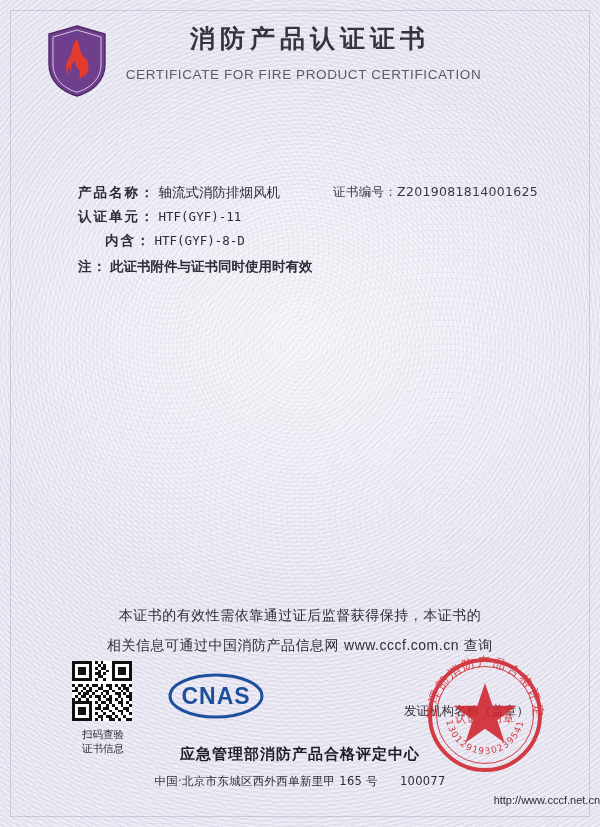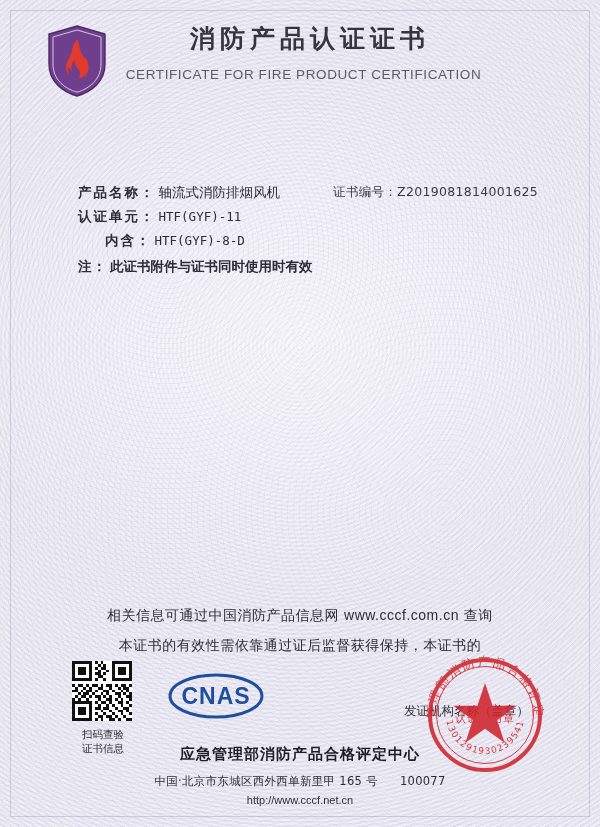--- a/index.html
+++ b/index.html
@@ -236,21 +236,21 @@
     font-size: 11.5px;
     color: #2e2c36;
     z-index: 5;
     letter-spacing: 0.3px;
   }
   .addr .zip { margin-left: 22px; }
   .website {
     position: absolute;
     left: 0; right: 0;
     top: 794px;
-    text-align: center;
+    text-align: right;
     font-family: "Liberation Sans", sans-serif;
     font-size: 11px;
     color: #2e2c36;
     z-index: 5;
   }
 </style>
 </head>
 <body>
 
 <div id="certificate">
@@ -283,24 +283,24 @@
       <span class="field-key k2">内含：</span>
       <span class="field-val">HTF(GYF)-8-D</span>
     </div>
     <div class="field-line note-line">
       <span class="field-key">注：</span>
       <span class="field-val">此证书附件与证书同时使用时有效</span>
     </div>
   </div>
 
   <div class="statement">
+    <div>本证书的有效性需依靠通过证后监督获得保持，本证书的</div>
     <div>
       <span>相关信息可通过中国消防产品信息网 </span><span class="en">www.cccf.com.cn</span><span> 查询</span>
     </div>
-    <div>本证书的有效性需依靠通过证后监督获得保持，本证书的</div>
   </div>
 
   <svg class="qr" viewBox="0 0 21 21" shape-rendering="crispEdges">
     <rect width="21" height="21" fill="#ffffff"></rect>
     <g fill="#111111">
       <rect x="0" y="0" width="7" height="1"></rect>
         <rect x="0" y="6" width="7" height="1"></rect>
       <rect x="0" y="0" width="1" height="7"></rect>
         <rect x="6" y="0" width="1" height="7"></rect>
       <rect x="2" y="2" width="3" height="3"></rect>

